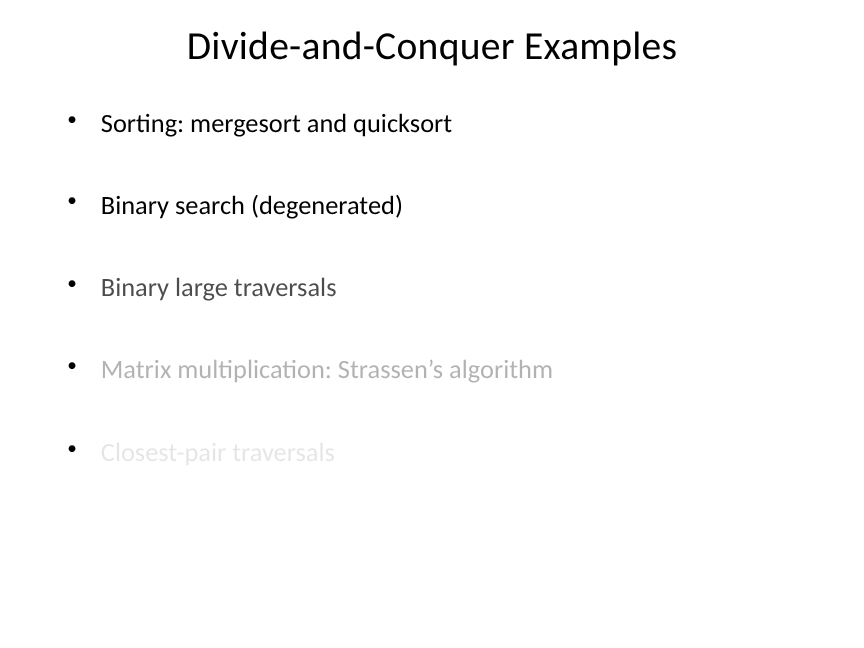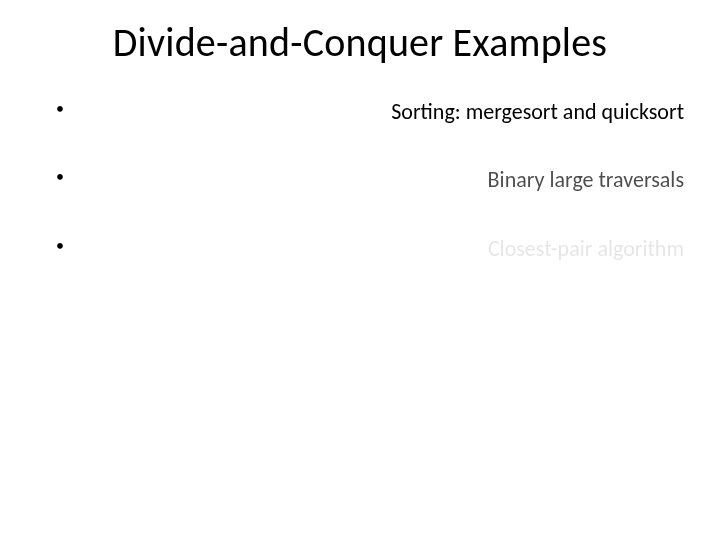--- a/index.html
+++ b/index.html
@@ -10,30 +10,29 @@
       font-family: Calibri, "Segoe UI", Arial, sans-serif;
       color: #000;
       overflow: hidden;
     }
     .slide {
       width: 100%;
       height: 100%;
       padding: 18px 36px 20px 36px;
     }
     .title {
-      font-size: 40px;
+      font-size: 33px;
       font-weight: 400;
       text-align: center;
       margin-bottom: 32px;
       letter-spacing: 0.2px;
     }
     .bullets {
       list-style: none;
       padding-left: 20px;
-      text-align: right;
     }
     .bullets li {
       font-size: 22px;
       line-height: 1.2;
       margin-bottom: 42px;
       position: relative;
       padding-left: 28px;
     }
     .bullets li::before {
       content: "•";
@@ -53,16 +52,18 @@
     .fade-4::before,
     .fade-5::before { color: #000; }
   </style>
 </head>
 <body>
 
 <div class="slide">
   <h1 class="title">Divide-and-Conquer Examples</h1>
   <ul class="bullets">
     <li>Sorting: mergesort and quicksort</li>
+    <li>Binary search (degenerated)</li>
     <li class="fade-1">Binary large traversals</li>
-    <li class="fade-5">Closest-pair algorithm</li>
+    <li class="fade-3">Matrix multiplication: Strassen’s algorithm</li>
+    <li class="fade-5">Closest-pair traversals</li>
   </ul>
 </div>
 
 </body></html>

